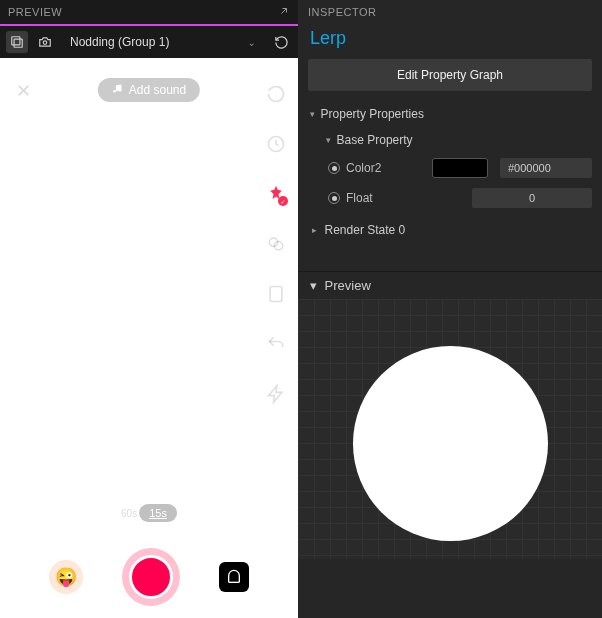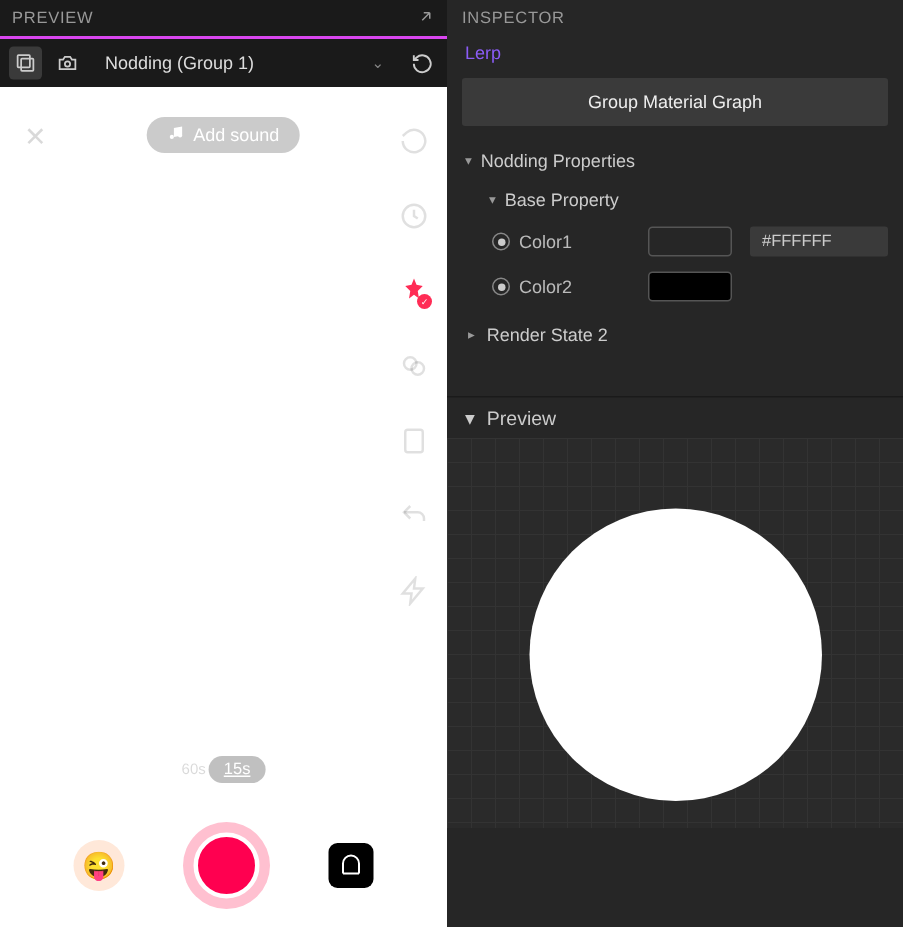--- a/index.html
+++ b/index.html
@@ -31,21 +31,21 @@
   .bottom-bar { position: absolute; bottom: 12px; left: 0; right: 0; display: flex; justify-content: space-around; align-items: center; padding: 0 30px; }
   .emoji-btn { width: 34px; height: 34px; background: #ffe8d9; border-radius: 50%; display:flex; align-items:center; justify-content:center; font-size:18px; cursor:pointer; }
   .record-ring { width: 58px; height: 58px; border-radius:50%; background: #ffc0d0; display:flex; align-items:center; justify-content:center; cursor:pointer;}
   .record-inner { width: 44px; height: 44px; border-radius:50%; background: #ff0050; border:3px solid #fff;}
   .last-btn { width: 30px; height: 30px; background: #000; border-radius: 6px; display:flex; align-items:center; justify-content:center; color:#fff; cursor:pointer;}
   .bb-col{display:flex;flex-direction:column;align-items:center;}
   
   
   .inspector-panel { flex: 1; background: #262626; display: flex; flex-direction: column; overflow:hidden; }
   .insp-header { height: 24px; padding: 0 10px; display:flex; align-items:center; color:#999; font-size:11px; letter-spacing:0.5px;}
-  .insp-name { padding: 4px 12px 10px; color:#8b5cf6; font-size:12px; }
+  .insp-name { padding: 4px 12px 10px; color:#0ea5e9; font-size:18px; }
   .edit-graph-btn { margin: 0 10px 10px; background:#3a3a3a; color:#eee; text-align:center; padding:9px; font-size:12px; cursor:pointer; border-radius:2px;}
   
   .section-row { display:flex; align-items:center; gap:6px; padding: 6px 12px; color:#ccc; font-size:12px; cursor:pointer;}
   .section-row .tri { font-size:9px; color:#999; }
   .section-row.sub { padding-left: 28px; }
   .prop-row { display:flex; align-items:center; padding: 5px 10px 5px 30px; gap:6px; }
   .radio { width:12px; height:12px; border:1px solid #888; border-radius:50%; display:flex; align-items:center; justify-content:center;}
   .radio .dot{ width:5px; height:5px; background:#ccc; border-radius:50%;}
   .prop-label { color:#bbb; font-size:12px; flex:0 0 80px; }
   .swatch { width:56px; height:20px; border-radius:3px; border:1px solid #555; cursor:pointer;}
@@ -186,53 +186,53 @@
             </svg>
         </div>
       </div>
     </div>
   </div>
 </div>
 
 <div class="inspector-panel">
   <div class="insp-header">INSPECTOR</div>
   <div class="insp-name">Lerp</div>
-  <div class="edit-graph-btn">Group Material Graph</div>
+  <div class="edit-graph-btn">Edit Property Graph</div>
 
   <div class="section-row">
     <span class="tri">▾</span>
-    <span>Nodding Properties</span>
+    <span>Property Properties</span>
   </div>
 
   <div class="section-row sub">
     <span class="tri">▾</span>
     <span>Base Property</span>
   </div>
 
-  <div class="prop-row">
-    <span class="radio">
-        <span class="dot"></span>
-      </span>
-    <span class="prop-label">Color1</span>
-    <div class="swatch" style="#FFFFFF"></div>
-    <div class="hexfield">#FFFFFF</div>
-  </div>
 
   <div class="prop-row">
     <span class="radio">
         <span class="dot"></span>
       </span>
     <span class="prop-label">Color2</span>
     <div class="swatch" style="background:#000000"></div>
-  </div>
-
+    <div class="hexfield">#000000</div>
+  </div>
+
+  <div class="prop-row">
+    <span class="radio">
+        <span class="dot"></span>
+      </span>
+    <span class="prop-label">Float</span>
+    <div class="floatfield">0</div>
+  </div>
 
   <div class="render-row">
     <span class="tri">▸</span>
-    <span>Render State 2</span>
+    <span>Render State 0</span>
   </div>
 
   <div class="preview-section">
     <div class="preview-label-row">
       <span class="tri">▾</span>
       <span>Preview</span>
     </div>
     <div class="preview-canvas">
       <div class="preview-sphere"></div>
     </div>

